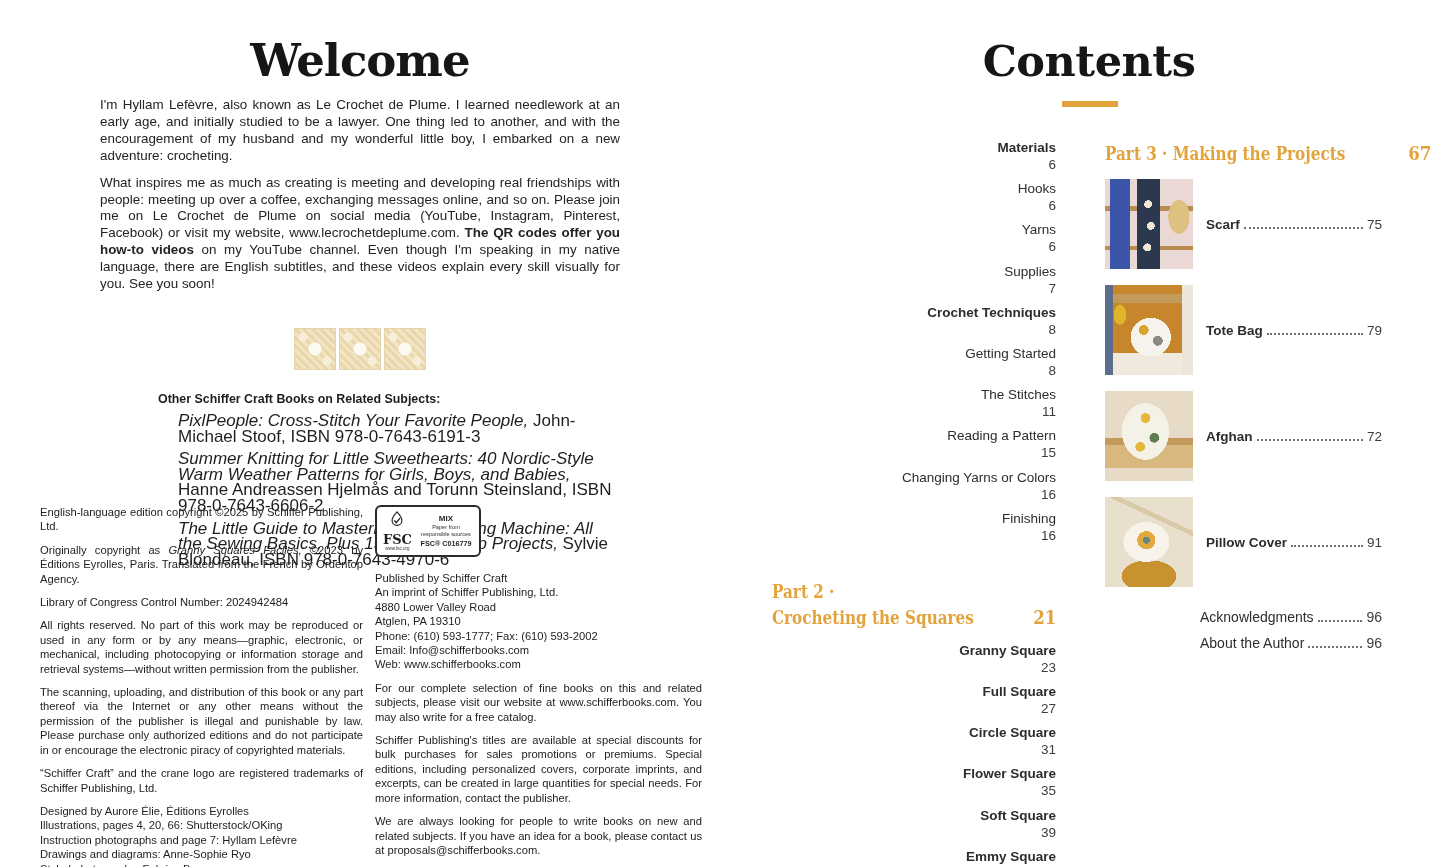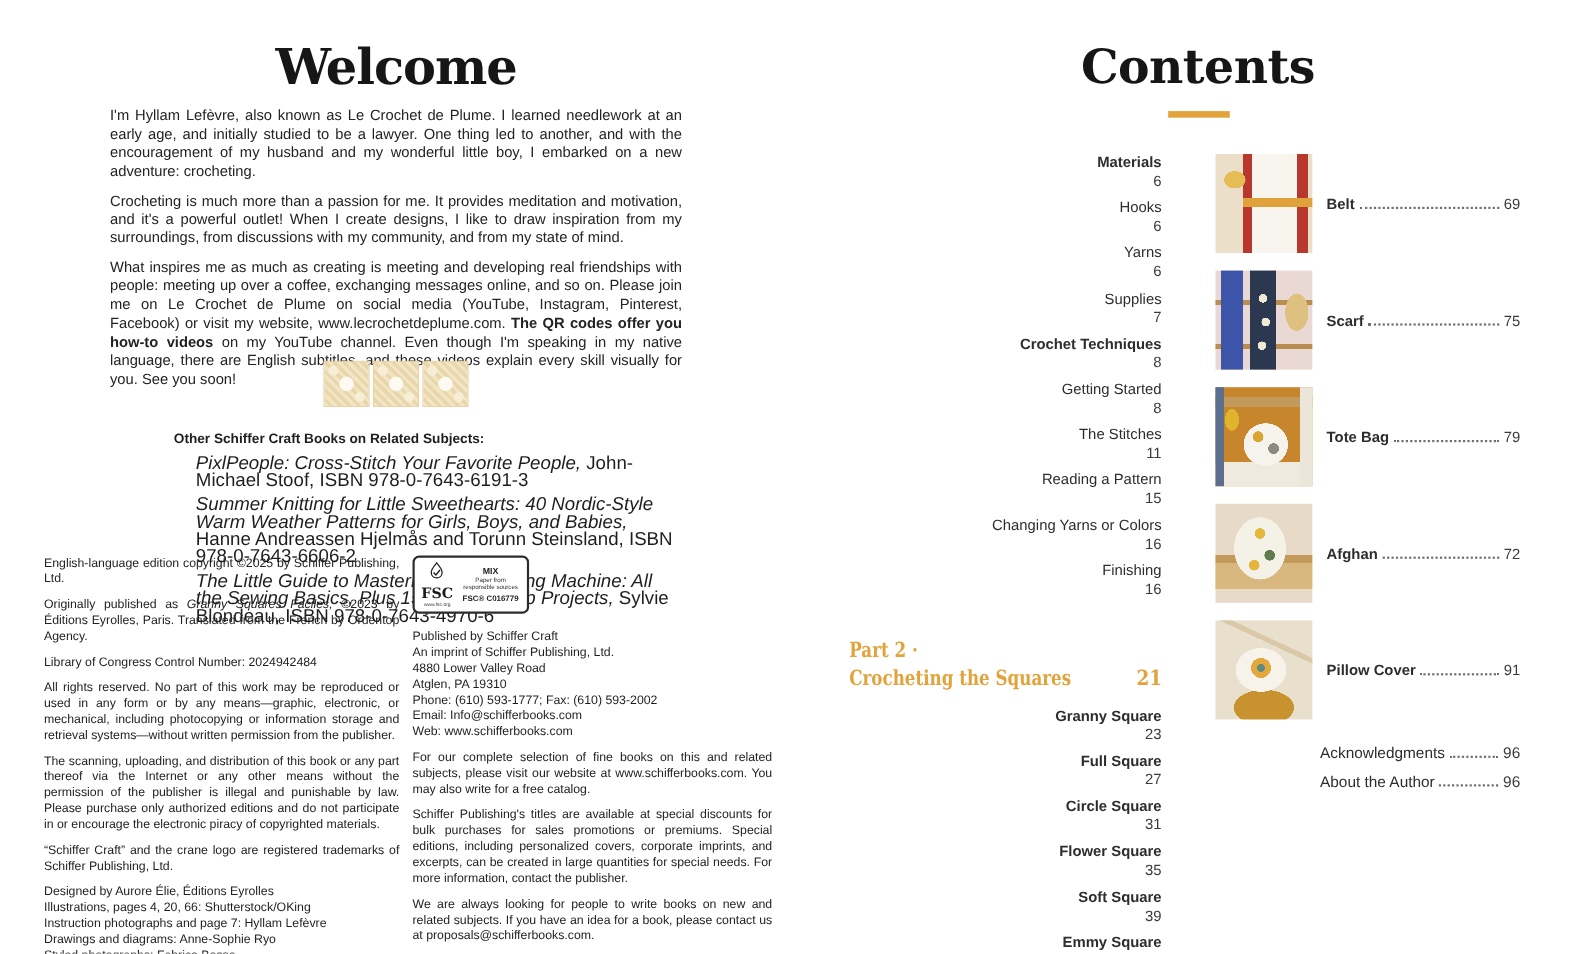--- a/index.html
+++ b/index.html
@@ -154,40 +154,39 @@
       linear-gradient(25deg, rgba(0,0,0,0) 0 70%, #d9c9a8 70% 74%, rgba(0,0,0,0) 74%);
   }
 </style>
 </head>
 <body>
 
 <div class="abs welcome-title">Welcome</div>
 
 <div class="abs welcome-body">
   <p>I'm Hyllam Lefèvre, also known as Le Crochet de Plume. I learned needlework at an early age, and initially studied to be a lawyer. One thing led to another, and with the encouragement of my husband and my wonderful little boy, I embarked on a new adventure: crocheting.</p>
-  <p>Crocheting is much more than a passion for me. It provides meditation and motivation, and it's a powerful outlet! When I create designs, I like to draw inspiration from my surroundings, from discussions with my community, and from my state of mind.</p>
   <p><span>What inspires me as much as creating is meeting and developing real friendships with people: meeting up over a coffee, exchanging messages online, and so on. Please join me on Le Crochet de Plume on social media (YouTube, Instagram, Pinterest, Facebook) or visit my website, www.lecrochetdeplume.com. </span><strong>The QR codes offer you how-to videos</strong><span> on my YouTube channel. Even though I'm speaking in my native language, there are English subtitles, and these videos explain every skill visually for you. See you soon!</span></p>
 </div>
 
 <div class="abs lace-row">
   <div class="lace-square"></div>
   <div class="lace-square"></div>
   <div class="lace-square"></div>
 </div>
 
 <div class="abs books">
   <div class="books-heading">Other Schiffer Craft Books on Related Subjects:</div>
   <div class="book-item"><span class="t">PixlPeople: Cross-Stitch Your Favorite People,</span><span> John-Michael Stoof, ISBN 978-0-7643-6191-3</span></div>
   <div class="book-item"><span class="t">Summer Knitting for Little Sweethearts: 40 Nordic-Style Warm Weather Patterns for Girls, Boys, and Babies,</span><span> Hanne Andreassen Hjelmås and Torunn Steinsland, ISBN 978-0-7643-6606-2</span></div>
   <div class="book-item"><span class="t">The Little Guide to Mastering Your Sewing Machine: All the Sewing Basics, Plus 15 Step-by-Step Projects,</span><span> Sylvie Blondeau, ISBN 978-0-7643-4970-6</span></div>
 </div>
 
 <div class="abs col-copy">
   <p>English-language edition copyright ©2025 by Schiffer Publishing, Ltd.</p>
-  <p><span>Originally published as </span><span class="it">Granny Squares Faciles,</span><span> ©2023 by Éditions Eyrolles, Paris. Translated from the French by Ordentop Agency.</span></p>
+  <p><span>Originally copyright as </span><span class="it">Granny Squares Faciles,</span><span> ©2023 by Éditions Eyrolles, Paris. Translated from the French by Ordentop Agency.</span></p>
   <p>Library of Congress Control Number: 2024942484</p>
   <p>All rights reserved. No part of this work may be reproduced or used in any form or by any means—graphic, electronic, or mechanical, including photocopying or information storage and retrieval systems—without written permission from the publisher.</p>
   <p>The scanning, uploading, and distribution of this book or any part thereof via the Internet or any other means without the permission of the publisher is illegal and punishable by law. Please purchase only authorized editions and do not participate in or encourage the electronic piracy of copyrighted materials.</p>
   <p>“Schiffer Craft” and the crane logo are registered trademarks of Schiffer Publishing, Ltd.</p>
   <div class="credits">
     <div>Designed by Aurore Élie, Éditions Eyrolles</div>
     <div>Illustrations, pages 4, 20, 66: Shutterstock/OKing</div>
     <div>Instruction photographs and page 7: Hyllam Lefèvre</div>
     <div>Drawings and diagrams: Anne-Sophie Ryo</div>
     <div>Styled photographs: Fabrice Besse</div>
@@ -343,29 +342,27 @@
   <div class="toc-row">
       <span class="toc-label strong">Boho Square</span>
       <span class="dots"></span>
       <span class="toc-page">61</span>
     </div>
 
 </div>
 
 <div class="abs toc-col2">
 
-
-  <div class="proj-row">
-    <div class="proj-thumb ph-belt"></div>
-    <div class="proj-line">
-        <span class="toc-label">Belt</span>
-        <span class="dots"></span>
-        <span class="toc-page">69</span>
-      </div>
-  </div>
+  <div class="part-head">
+    <div class="ph-line">
+        <span class="ph-text">Part 3 · Making the Projects</span>
+        <span class="ph-num">67</span>
+      </div>
+  </div>
+
   <div class="proj-row">
     <div class="proj-thumb ph-scarf"></div>
     <div class="proj-line">
         <span class="toc-label">Scarf</span>
         <span class="dots"></span>
         <span class="toc-page">75</span>
       </div>
   </div>
   <div class="proj-row">
     <div class="proj-thumb ph-tote"></div>

